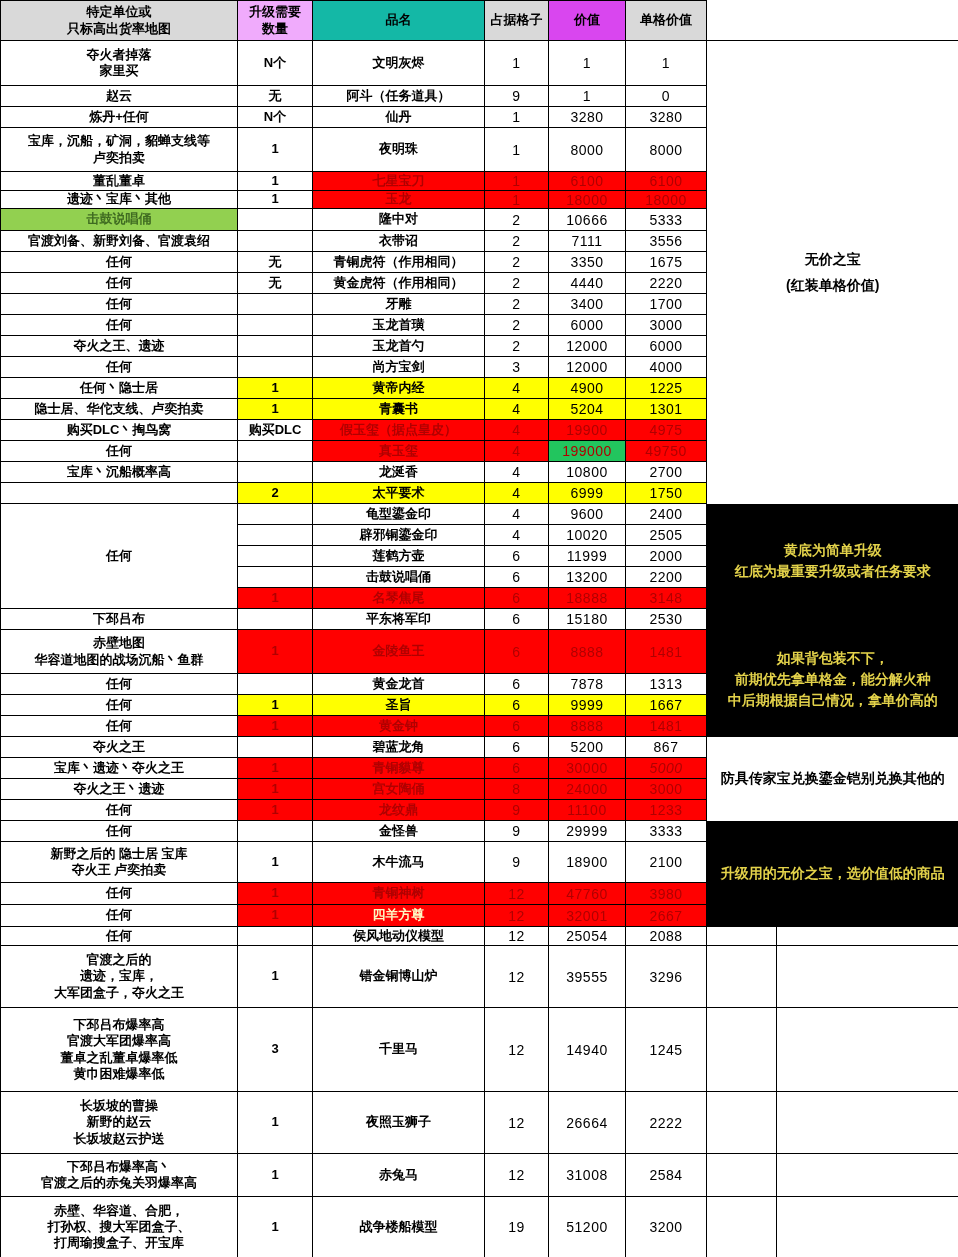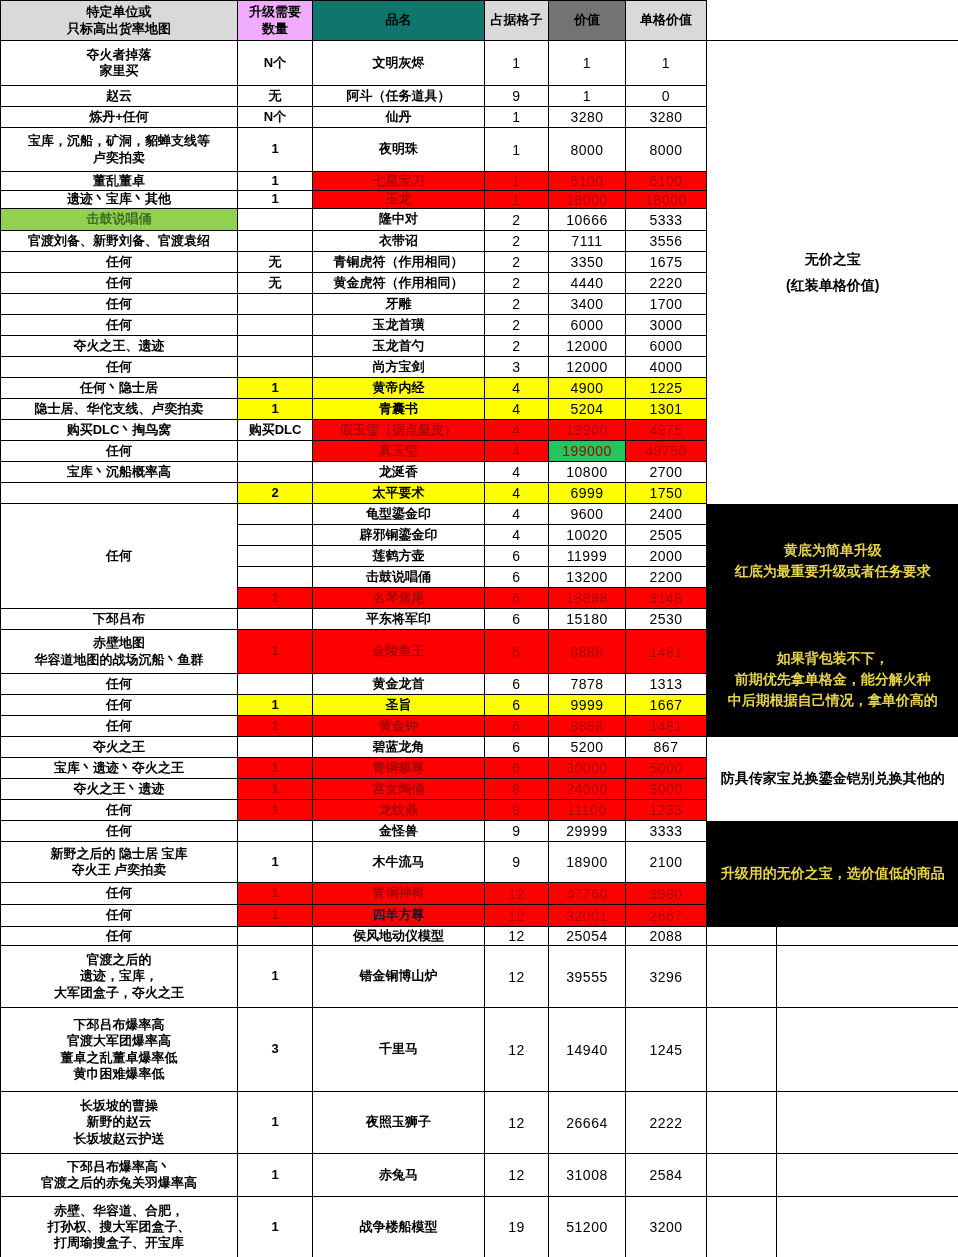--- a/index.html
+++ b/index.html
@@ -30,23 +30,23 @@
     <col style="width:64px">
       <col style="width:77px">
       <col style="width:81px">
     <col style="width:70px">
       <col style="width:182px">
   </colgroup>
   <tbody>
       <tr style="height: 40px;">
         <td class="hdr zh" style="background:#D9D9D9;">特定单位或<br>只标高出货率地图</td>
         <td class="hdr zh" style="background:#f0abfc;">升级需要<br>数量</td>
-        <td class="hdr zh" style="background:#0f766e;">品名</td>
+        <td class="hdr zh" style="background:#14b8a6;">品名</td>
         <td class="hdr zh" style="background:#D9D9D9;">占据格子</td>
-        <td class="hdr zh" style="background:#737373;">价值</td>
+        <td class="hdr zh" style="background:#d946ef;">价值</td>
         <td class="hdr zh" style="background:#D9D9D9;">单格价值</td>
         <td class="rg" colspan="2"></td>
       </tr>
       <tr style="height: 45px;">
         <td class="zh" rowspan="1">夺火者掉落<br>家里买</td>
         <td class="zh">N个</td>
         <td class="zh">文明灰烬</td>
         <td class="num">1</td>
         <td class="num">1</td>
         <td class="num">1</td>
@@ -344,21 +344,21 @@
         <td class="zh" rowspan="1">任何</td>
         <td class="zh" style="background:#FF0000;color:#B00000;">1</td>
         <td class="zh" style="background:#FF0000;color:#B00000;">青铜神树</td>
         <td class="num" style="background:#FF0000;color:#B00000;">12</td>
         <td class="num" style="background:#FF0000;color:#B00000;">47760</td>
         <td class="num" style="background:#FF0000;color:#B00000;">3980</td>
       </tr>
       <tr style="height: 22px;">
         <td class="zh" rowspan="1">任何</td>
         <td class="zh" style="background:#FF0000;color:#B00000;">1</td>
-        <td class="zh" style="background:#FF0000;color:#0f172a;">四羊方尊</td>
+        <td class="zh" style="background:#FF0000;color:#fef9c3;">四羊方尊</td>
         <td class="num" style="background:#FF0000;color:#B00000;">12</td>
         <td class="num" style="background:#FF0000;color:#B00000;">32001</td>
         <td class="num" style="background:#FF0000;color:#B00000;">2667</td>
       </tr>
       <tr style="height: 19px;">
         <td class="zh" rowspan="1">任何</td>
         <td class="zh"></td>
         <td class="zh">侯风地动仪模型</td>
         <td class="num">12</td>
         <td class="num">25054</td>

